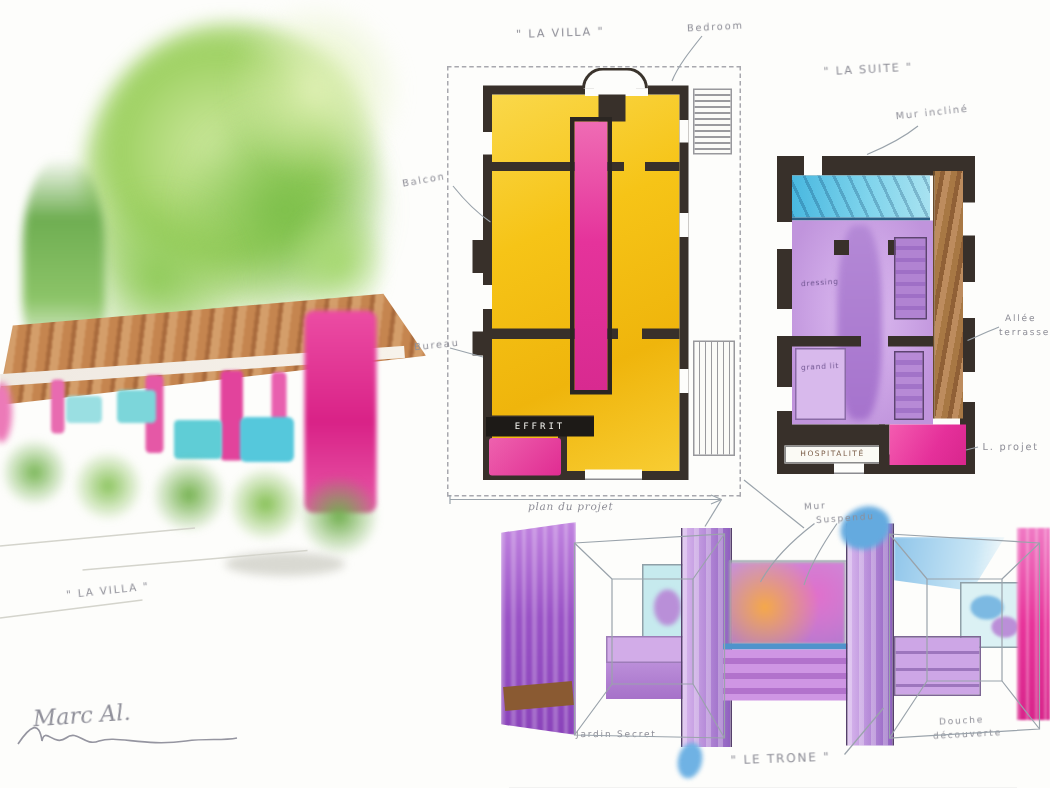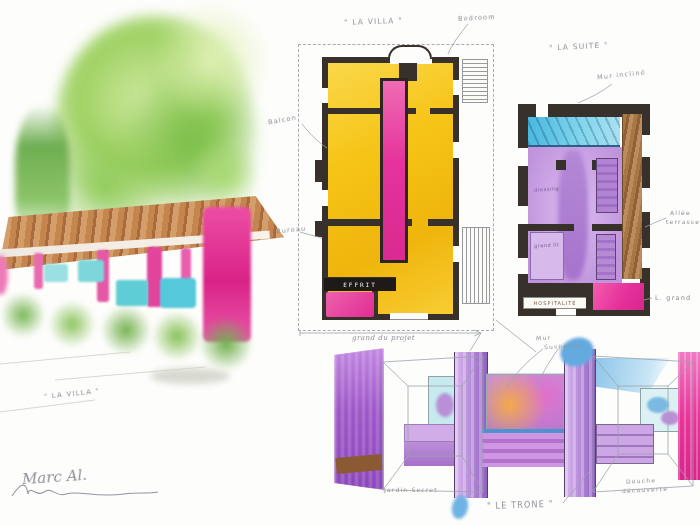--- a/index.html
+++ b/index.html
@@ -112,21 +112,21 @@
 
     <div class="wash" style="left:326px;top:292px;width:48px;height:25px;border-radius:2px;background:linear-gradient(135deg,#ee62ae,#e02c92);filter:blur(.4px);"></div>
 
     <div class="stairs-h" style="left:462px;top:59px;width:24px;height:42px;"></div>
     <div class="stairs-v" style="left:462px;top:227px;width:26px;height:75px;"></div>
 
     <span class="lbl" style="left:344px;top:17px;font-size:7.5px;transform:rotate(-2deg);">" LA VILLA "</span>
     <span class="lbl" style="left:458px;top:14px;font-size:6.5px;transform:rotate(-3deg);">Bedroom</span>
     <span class="lbl" style="left:268px;top:116px;font-size:6.5px;transform:rotate(-10deg);">Balcon</span>
     <span class="lbl" style="left:276px;top:226px;font-size:6.5px;transform:rotate(-6deg);">Bureau</span>
-    <span class="lbl cursive" style="left:352px;top:334px;font-size:7px;letter-spacing:.5px;">grand du projet</span>
+    <span class="lbl cursive" style="left:352px;top:334px;font-size:7px;letter-spacing:.5px;">plan du projet</span>
   </div>
 
   <div class="abs" style="left:0;top:0;width:700px;height:525px;">
 
     <div class="wallseg" style="left:518px;top:104px;width:132px;height:13px;"></div>
     <div class="wallseg" style="left:518px;top:104px;width:10px;height:212px;"></div>
     <div class="wallseg" style="left:518px;top:303px;width:132px;height:13px;"></div>
     <div class="wallseg" style="left:640px;top:104px;width:10px;height:212px;"></div>
     <div class="gap" style="left:536px;top:104px;width:12px;height:13px;"></div>
     <div class="gap" style="left:518px;top:148px;width:10px;height:18px;"></div>
@@ -167,21 +167,21 @@
                 display:flex;align-items:center;justify-content:center;">
       <span style="font-size:5px;letter-spacing:1px;color:#7a5c47;filter:blur(.3px);">HOSPITALITÉ</span>
     </div>
     <div class="wallseg" style="left:586px;top:283px;width:7px;height:33px;"></div>
     <div class="abs" style="left:593px;top:283px;width:51px;height:27px;background:linear-gradient(120deg,#f45cb0,#e5309a 60%,#d8268d);filter:blur(.3px);"></div>
 
     <span class="lbl" style="left:549px;top:42px;font-size:7.5px;transform:rotate(-3deg);">" LA SUITE "</span>
     <span class="lbl" style="left:597px;top:71px;font-size:6.5px;transform:rotate(-6deg);">Mur incliné</span>
     <span class="lbl" style="left:670px;top:209px;font-size:6px;">Allée</span>
     <span class="lbl" style="left:666px;top:218px;font-size:6px;">terrasse</span>
-    <span class="lbl" style="left:655px;top:294px;font-size:6.5px;">L. grand</span>
+    <span class="lbl" style="left:655px;top:294px;font-size:6.5px;">L. projet</span>
   </div>
 
   <div class="abs" style="left:0;top:0;width:700px;height:525px;">
 
     <div class="abs" style="left:334px;top:348px;width:50px;height:142px;clip-path:polygon(0 5%,100% 0,100% 100%,0 95%);
                 background:linear-gradient(180deg,#c184e0,#9a53c6 45%,#8a43ba),repeating-linear-gradient(90deg,rgba(255,255,255,.22) 0 3px,transparent 3px 7px);
                 background-blend-mode:screen;filter:blur(.8px);"></div>
 
     <div class="abs" style="left:428px;top:376px;width:36px;height:50px;border:1px solid #8fa0a8;box-sizing:border-box;background:#c6eaee;">
       <div class="wash" style="left:7px;top:16px;width:18px;height:24px;background:#b98fd8;filter:blur(1.5px);"></div>

